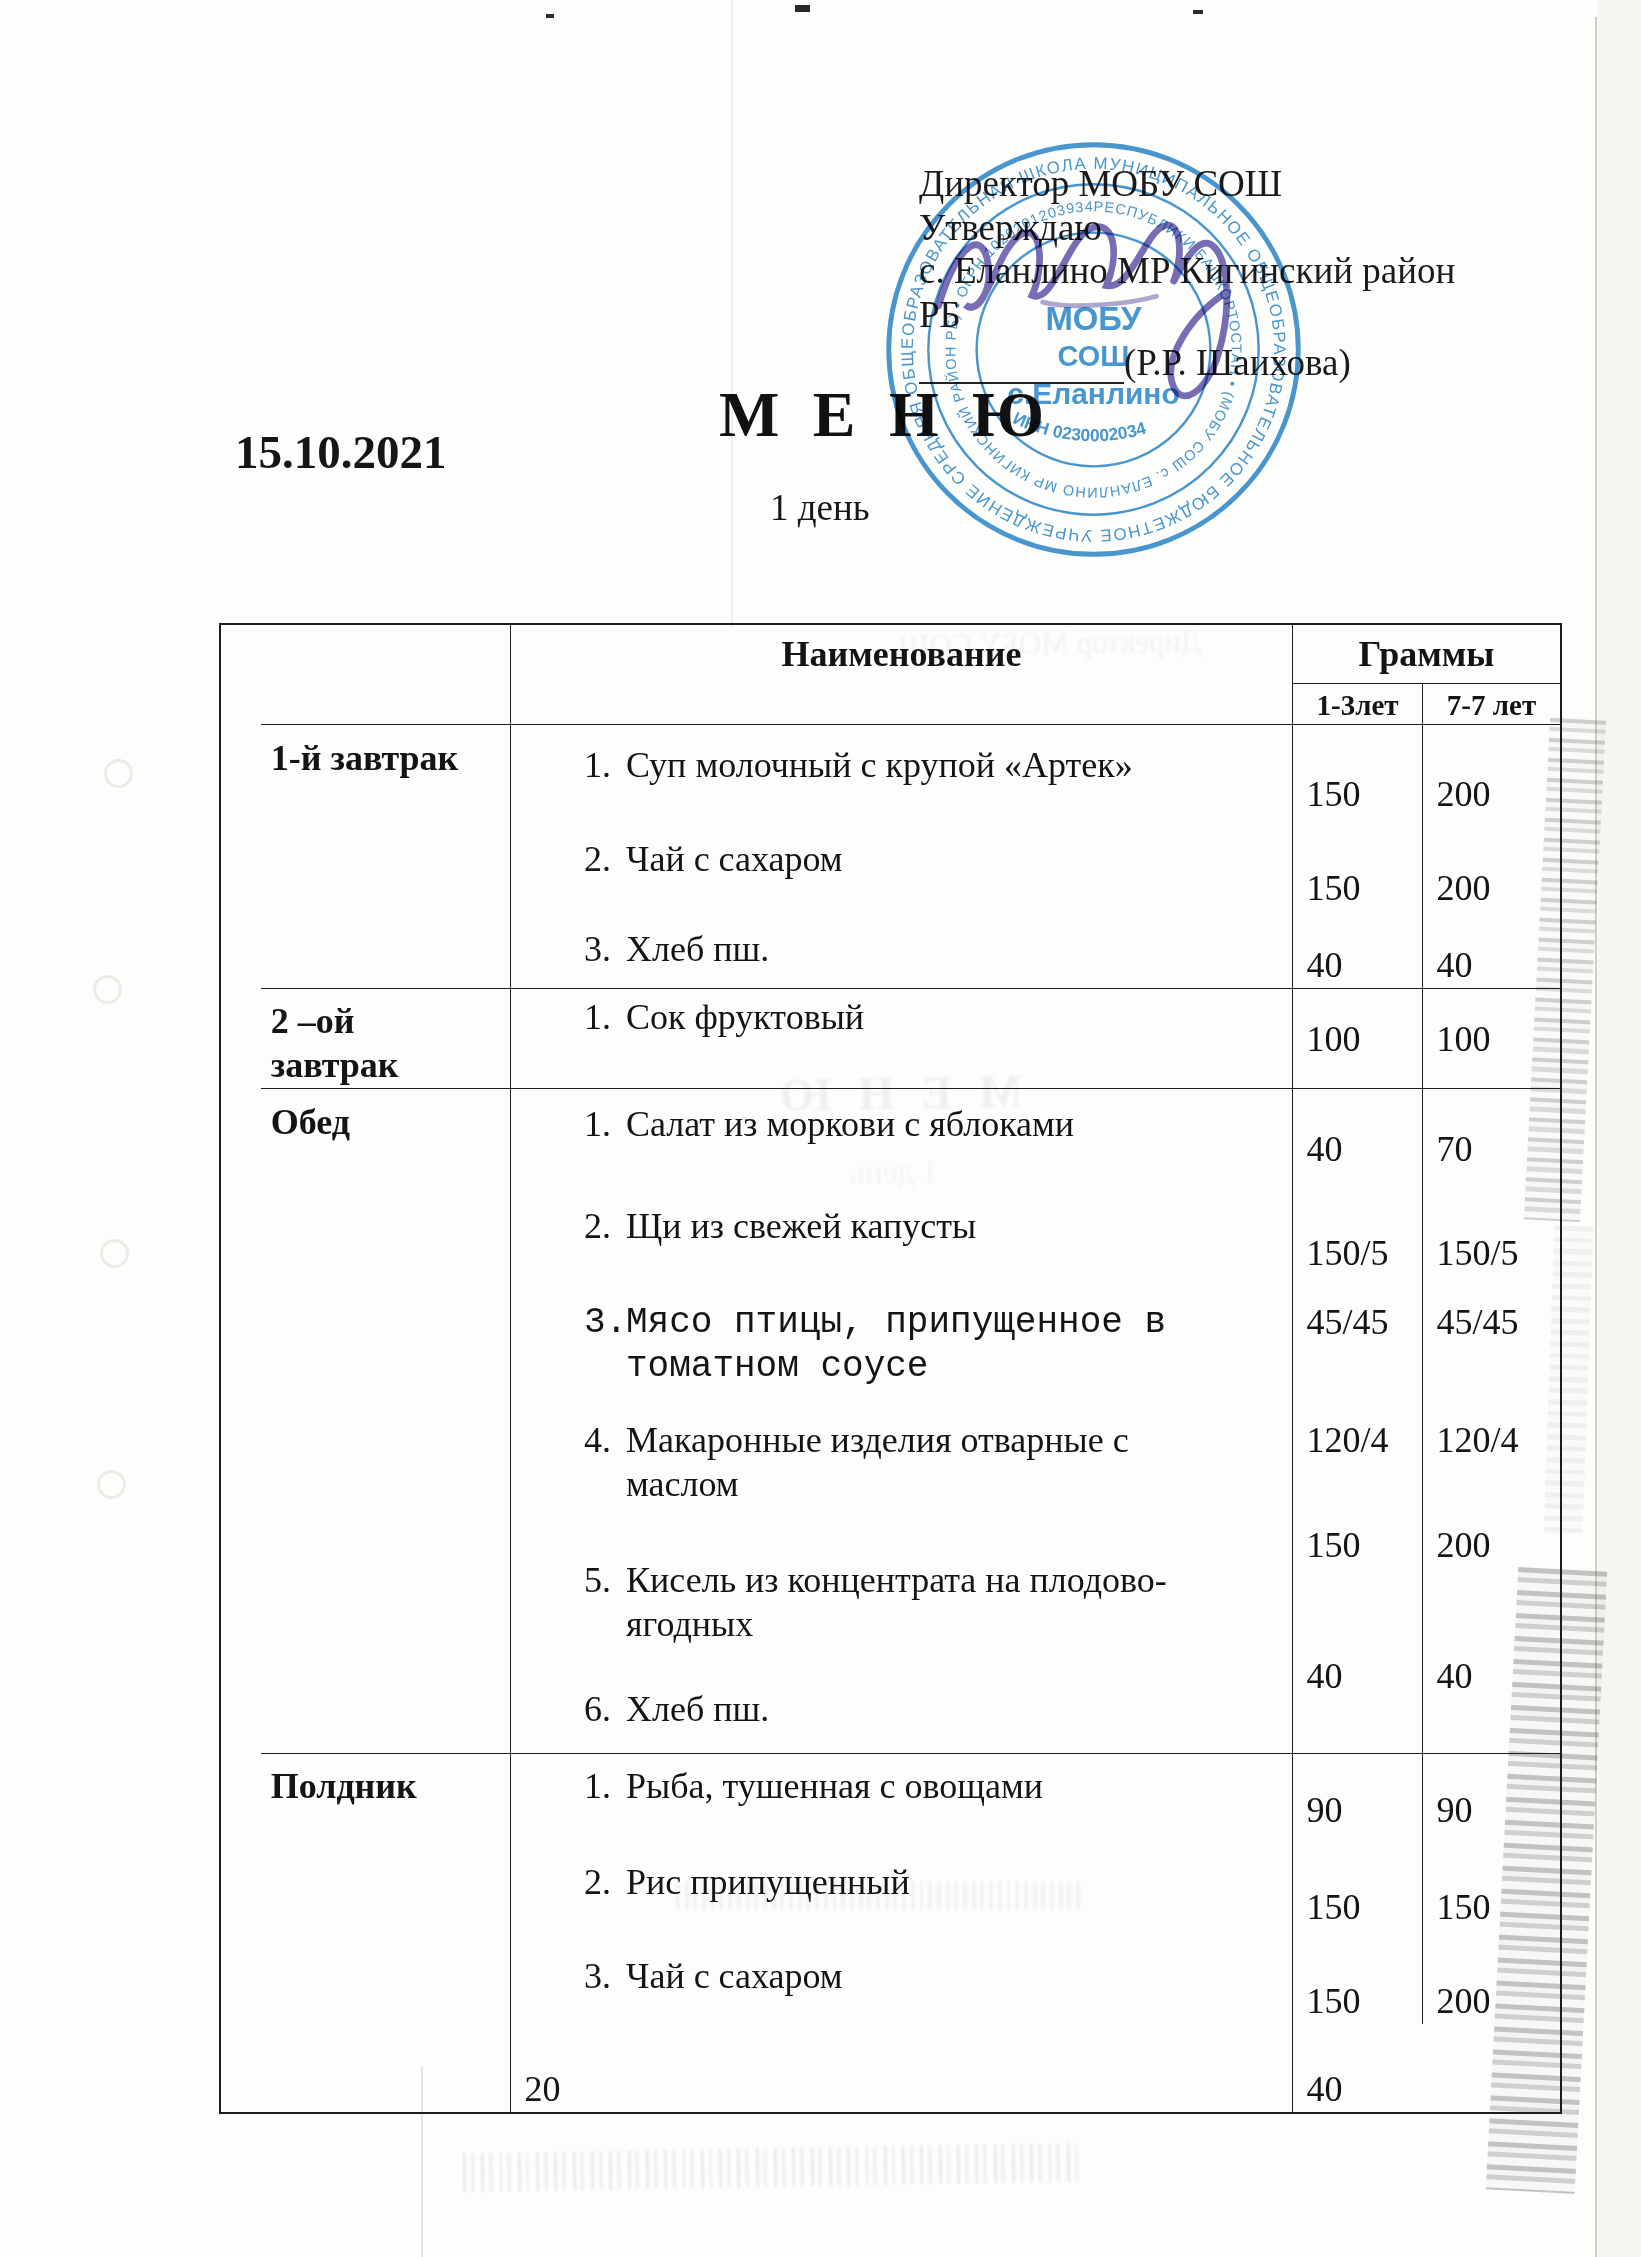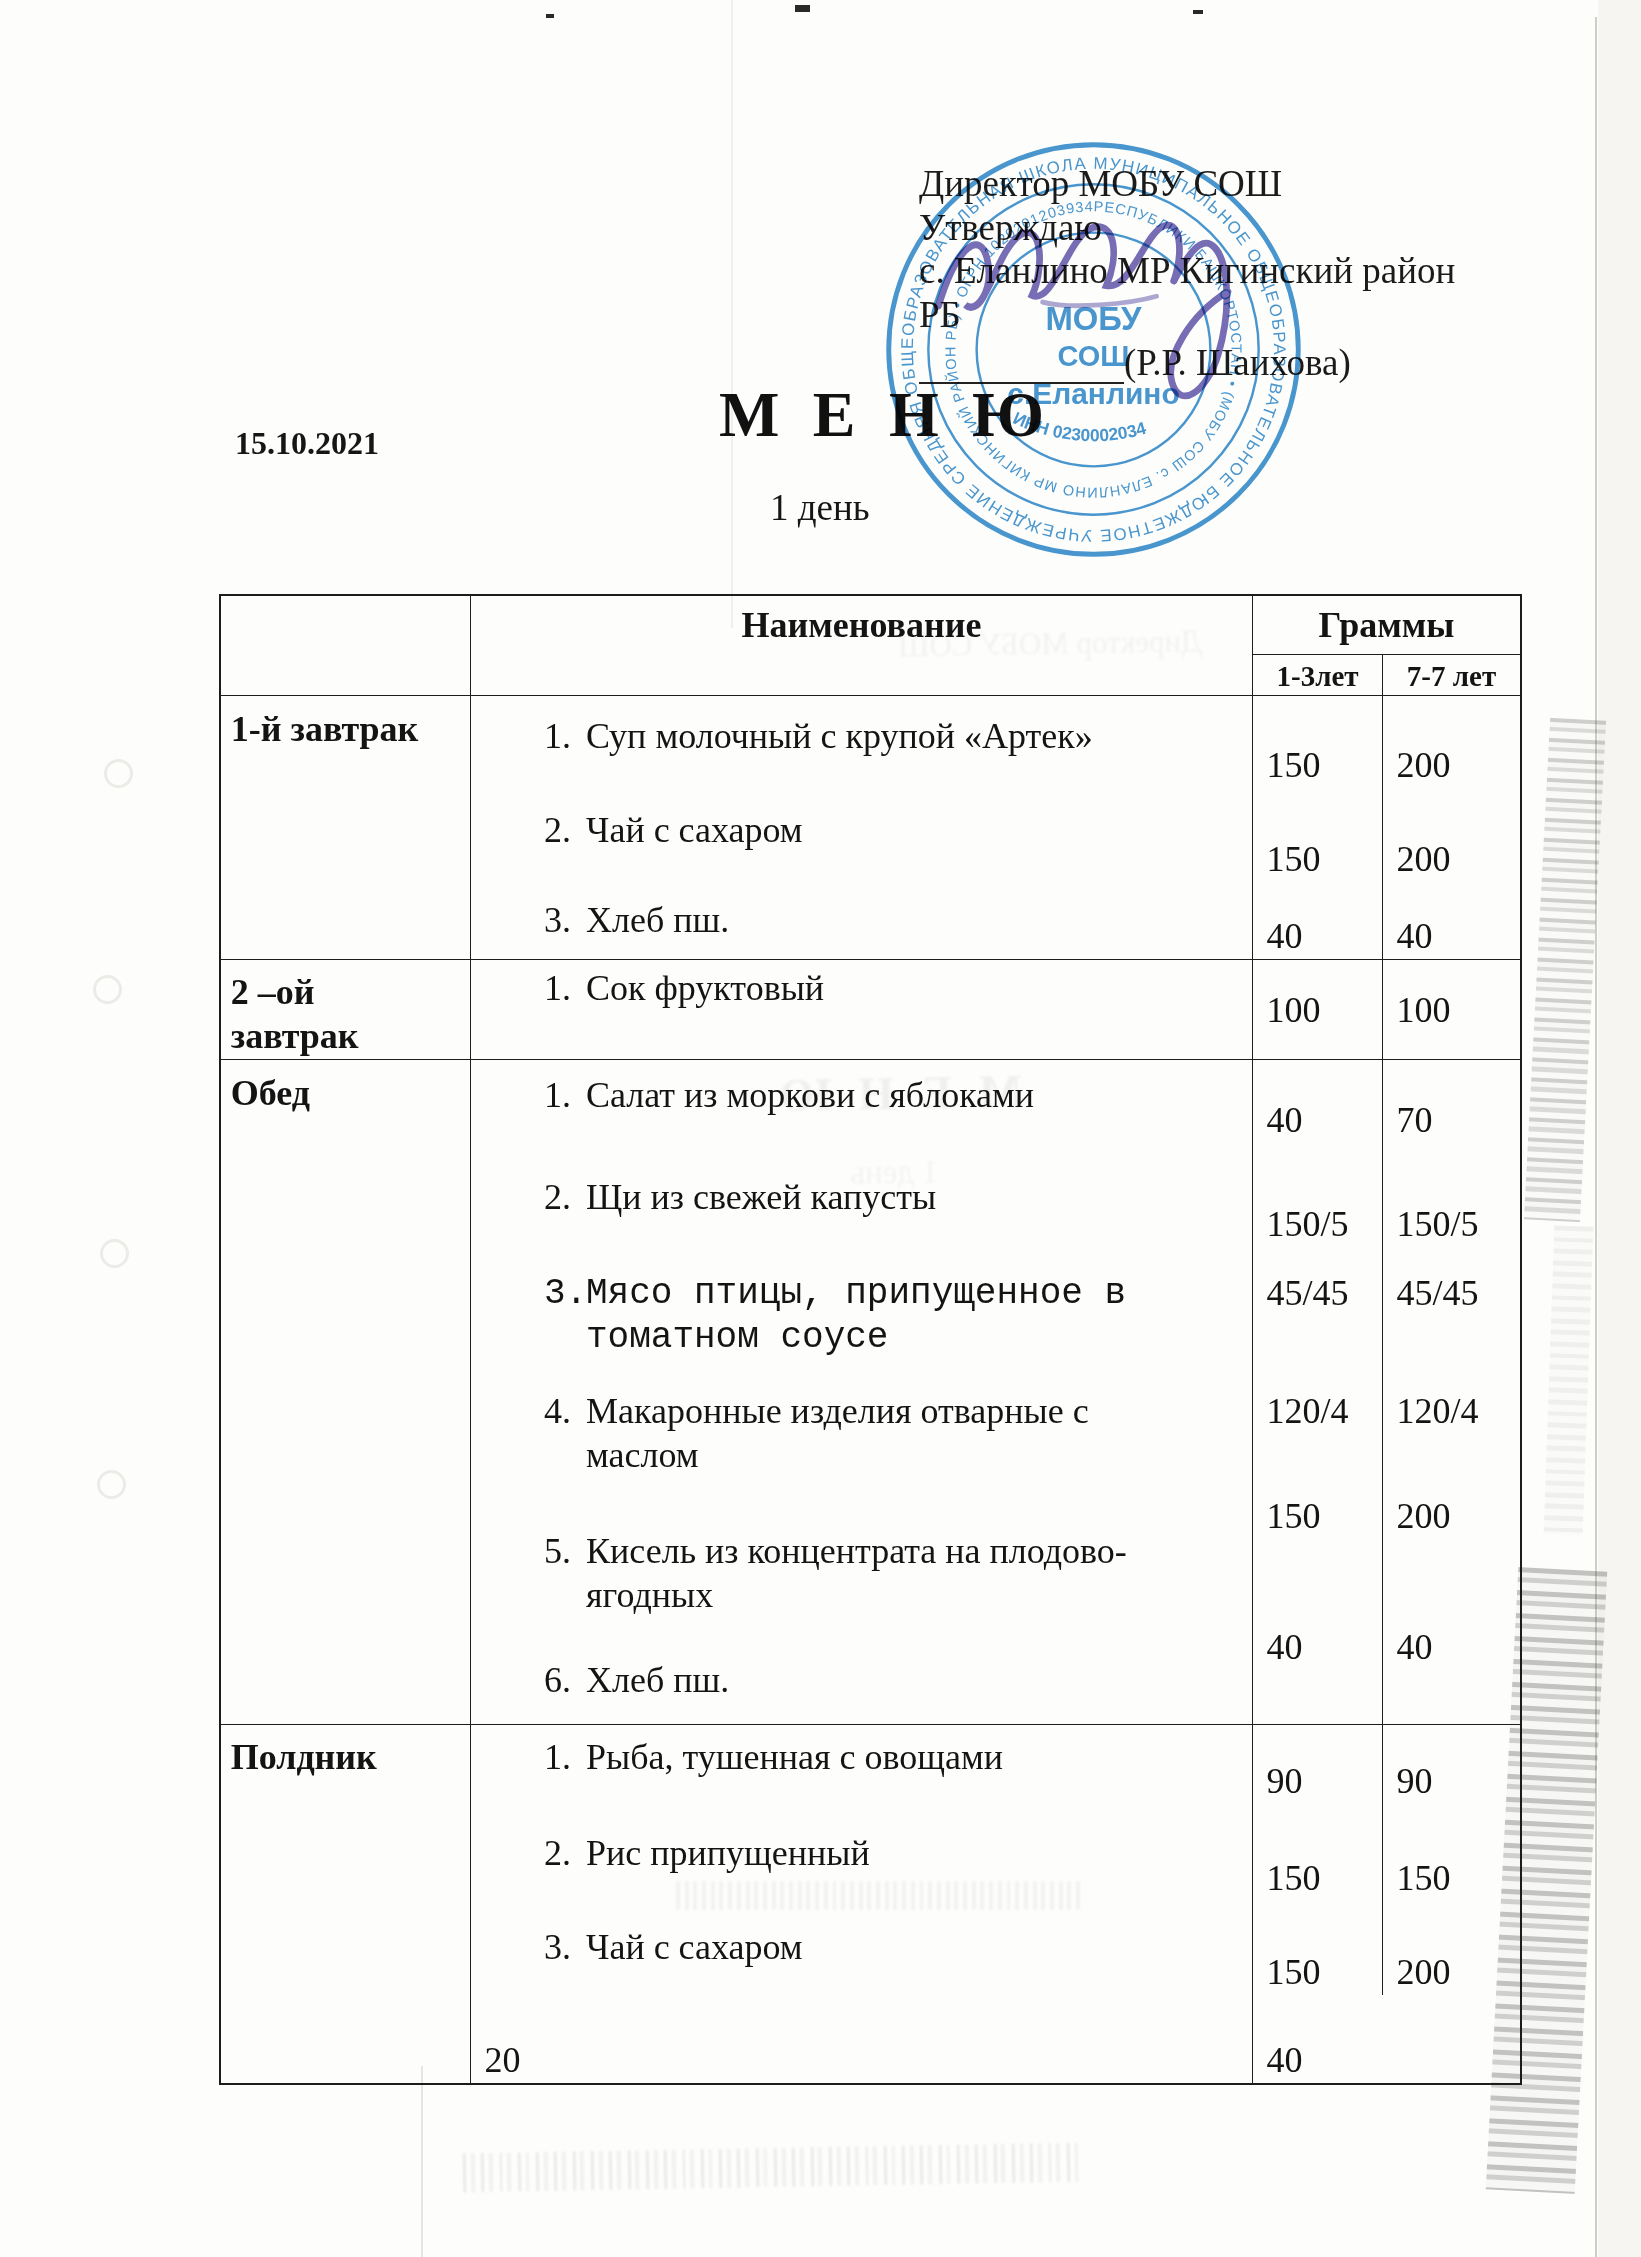--- a/index.html
+++ b/index.html
@@ -9,39 +9,39 @@
     background:#fdfdfb; overflow:hidden;
     font-family:"Liberation Serif", serif; color:#161616;
   }
   
   .approval {
     position:absolute; left:919px; top:162px; width:579px;
     font-size:37px; line-height:1.18; color:#1b1b1b;
   }
   .approval .sig-row { display:flex; align-items:flex-end; margin-top:3.9px; }
   .sig-line { display:inline-block; width:205px; border-bottom:2.9px solid #222; height:39px; }
-  .date { position:absolute; left:235px; top:425px; font-size:32px; font-weight:bold; }
+  .date { position:absolute; left:235px; top:425px; font-size:47px; font-weight:bold; }
   .title {
     position:absolute; left:719px; top:378px;
     font-size:64px; font-weight:bold; letter-spacing:8.7px; color:#111;
   }
   .subtitle { position:absolute; left:770px; top:486px; font-size:37px; }
 
   
   .stamp { position:absolute; left:881px; top:137px; width:425px; height:425px; opacity:.88; mix-blend-mode:multiply; }
   .signature { position:absolute; left:898px; top:159px; width:463px; height:290px; mix-blend-mode:multiply; }
 
   
   .menu-table {
-    position:absolute; left:219px; top:594px;
+    position:absolute; left:219px; top:623px;
     display:grid; grid-template-columns:249px 782px 130px 138px;
     grid-template-rows:58px 41px;
     grid-auto-rows:auto;
     border:2.9px solid #1c1c1c;
-    font-size:36px; line-height:1.22;
+    font-size:36px; line-height:1.22;padding-left:40px;
   }
   .cell { color:#141414; }
   .bl { border-left:1.9px solid #1e1e1e; }
   .bt { border-top:1.9px solid #1e1e1e; }
   .hname { font-weight:bold; text-align:center; padding-top:7.7px; }
   .hgrams { font-weight:bold; text-align:center; padding-top:7.7px; }
   .hage { font-weight:bold; font-size:29px; text-align:center; padding-top:3.9px; }
   .meal { font-weight:bold; padding:11.6px 5.8px 0 9.7px; }
   .meal-text { display:inline-block; max-width:193px; }
   .name { padding:0 9.7px 0 73px; }

